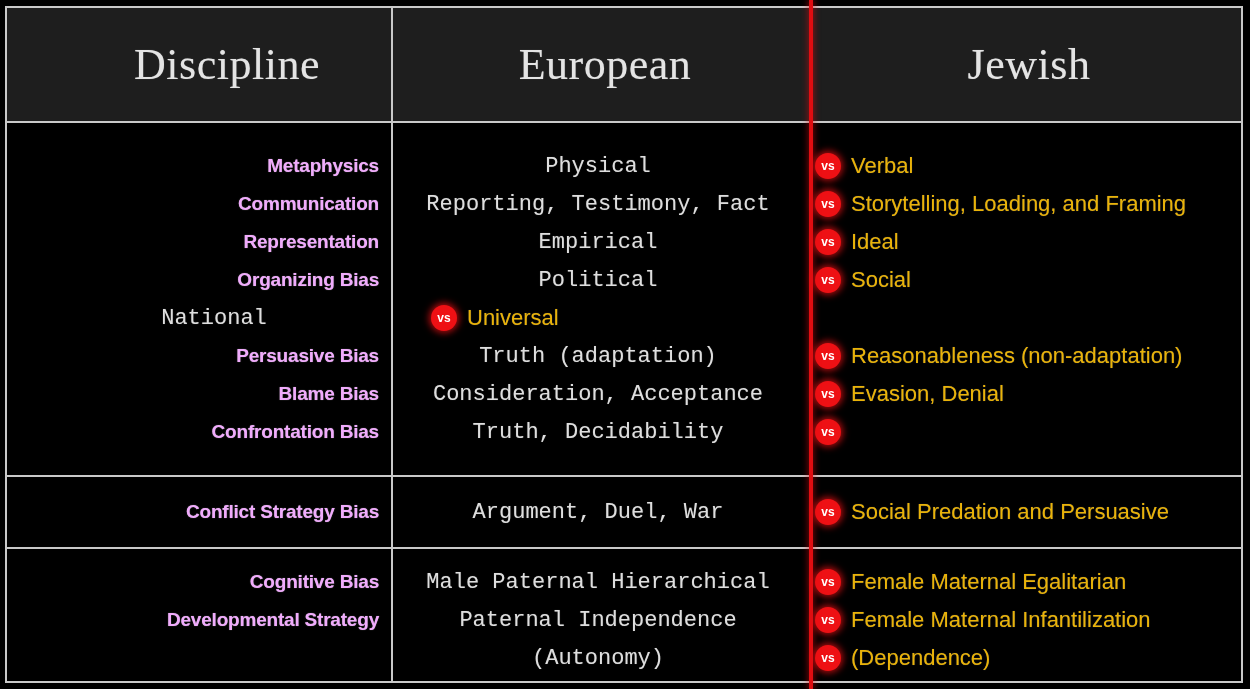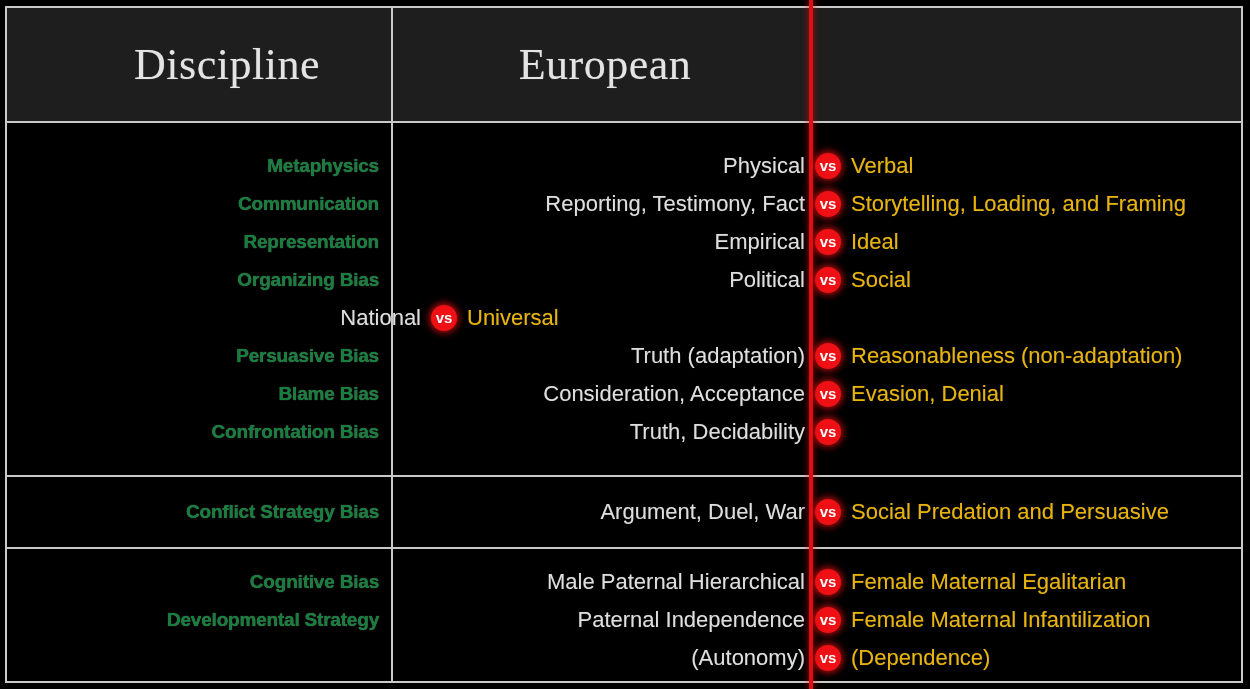--- a/index.html
+++ b/index.html
@@ -99,37 +99,37 @@
     height: 38px;
     display: flex;
     align-items: center;
   }
 
   .cell-discipline {
     width: 384px;
     box-sizing: border-box;
     padding-right: 12px;
     text-align: right;
-    color: #15803d;
+    color: #f0abfc;
     font-family: "Liberation Sans Narrow", "Liberation Sans", sans-serif;
     font-weight: 700;
     font-size: 19px;
     letter-spacing: -0.2px;
     white-space: nowrap;
     overflow: hidden;
     text-shadow: 0 0 1px rgba(255,255,255,0.5);
   }
 
   .cell-european {
     width: 422px;
     box-sizing: border-box;
     padding-right: 8px;
-    text-align: right;
+    text-align: center;
     color: #dedede;
-    font-family: Liberation Sans, sans-serif;
+    font-family: Liberation Mono, monospace;
     font-size: 22px;
     white-space: nowrap;
     overflow: hidden;
     text-shadow: 0 0 1px rgba(255,255,255,0.3);
   }
 
   .vs-slot {
     width: 30px;
     display: flex;
     align-items: center;
@@ -139,21 +139,21 @@
   }
 
   .vs-badge {
     width: 26px;
     height: 26px;
     border-radius: 50%;
     background: #ee1014;
     color: #ffffff;
     font-family: "Liberation Sans Narrow", "Liberation Sans", sans-serif;
     font-weight: 700;
-    font-size: 15px;
+    font-size: 12px;
     line-height: 26px;
     text-align: center;
     box-shadow: 0 0 7px 2px rgba(238,16,20,0.75);
   }
 
   .cell-jewish {
     flex: 1;
     box-sizing: border-box;
     padding-left: 8px;
     text-align: left;
@@ -183,20 +183,21 @@
 
 <div class="page">
 
   <div class="table-frame">
 
     <div class="col-divider"></div>
 
     <div class="thead">
       <div class="th th-discipline">Discipline</div>
       <div class="th th-european">European</div>
+      <div class="th th-jewish">Jewish</div>
     </div>
 
     <div class="tbody">
         <div class="section" style="padding-top: 24px; padding-bottom: 24px;">
           <div class="row">
             <div class="cell-discipline">Metaphysics</div>
             <div class="cell-european">Physical</div>
             <div class="vs-slot">
               <div class="vs-badge">vs</div>
             </div>

